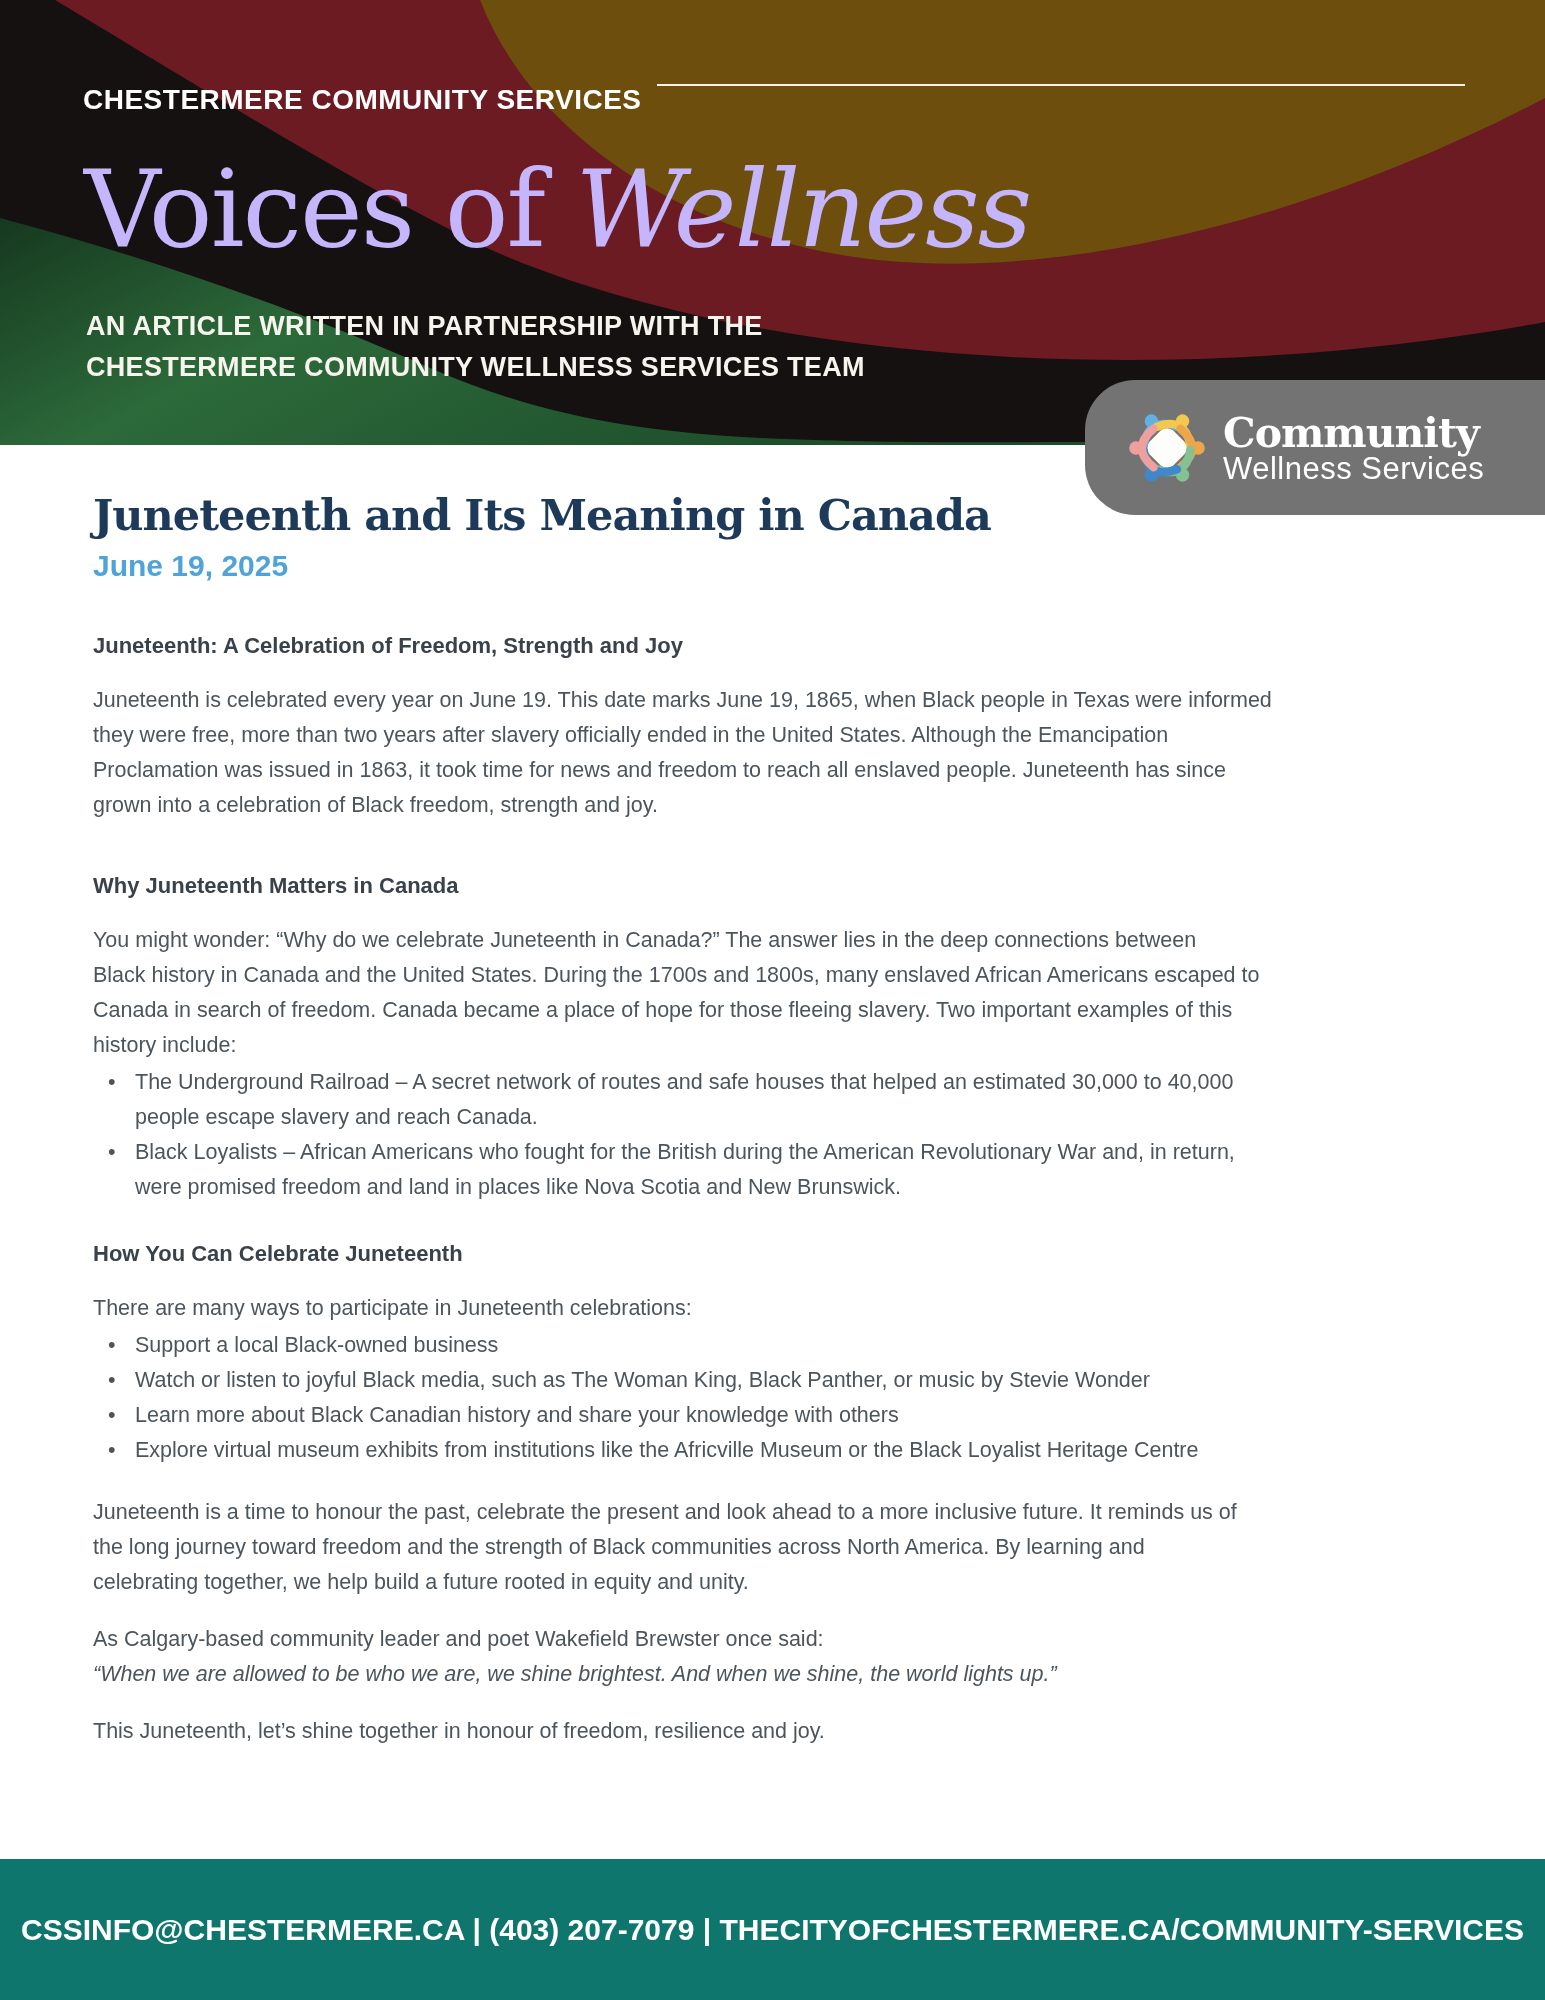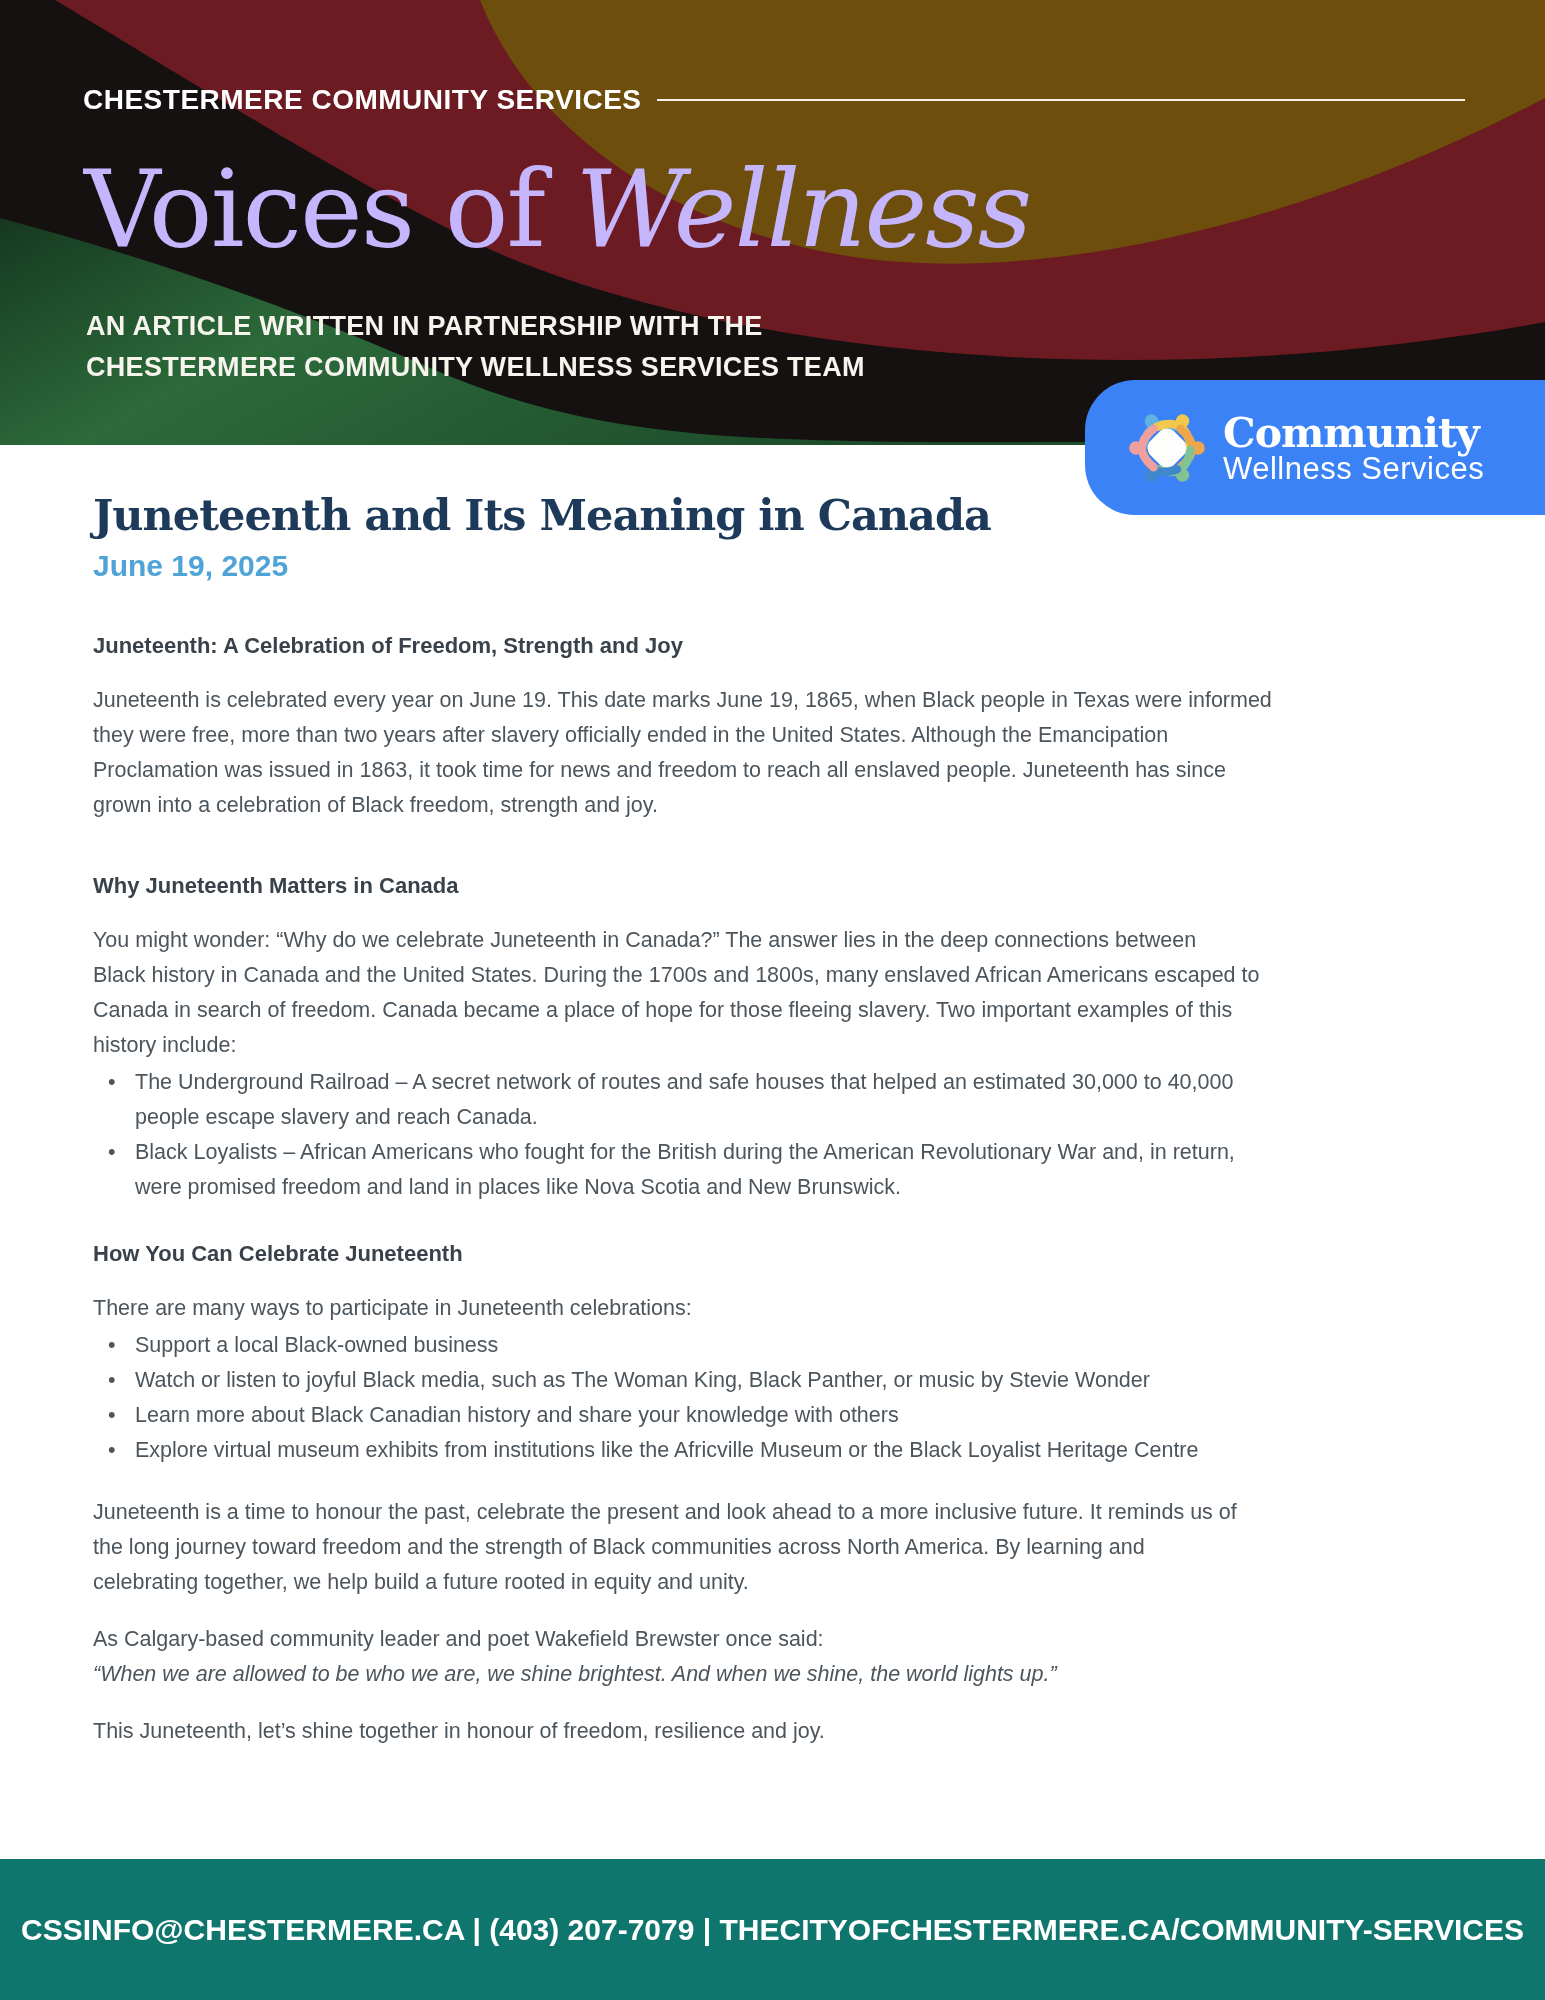--- a/index.html
+++ b/index.html
@@ -23,21 +23,21 @@
     background: #141110;
   }
   .header svg.swoosh {
     position: absolute; inset: 0;
     width: 100%; height: 100%;
     display: block;
   }
   .kicker-row {
     position: absolute;
     left: 83px; right: 80px; top: 84px;
-    display: flex; align-items: center; gap: 16px;
+    display: flex; gap: 16px;
     color: #ffffff;
   }
   .kicker {
     font-size: 28px; font-weight: bold;
     letter-spacing: 0.5px;
     white-space: nowrap;
   }
   .kicker-rule {
     flex: 1; height: 2px;
     background: #f5f2ea;
@@ -59,21 +59,21 @@
     font-size: 27px; font-weight: bold;
     line-height: 41px;
     color: #f7f4ee;
     letter-spacing: 0.3px;
   }
 
   
   .badge {
     position: absolute;
     left: 1085px; right: 0; top: 380px; height: 135px;
-    background: #3b82f6;
+    background: #737373;
     border-radius: 50px 0 0 50px;
     display: flex; align-items: center;
     padding-left: 40px;
     box-sizing: border-box;
     gap: 14px;
     z-index: 5;
   }
   .badge .logo { width: 84px; height: 84px; flex: 0 0 auto; }
   .badge-text { color: #ffffff; }
   .badge-name1 {

